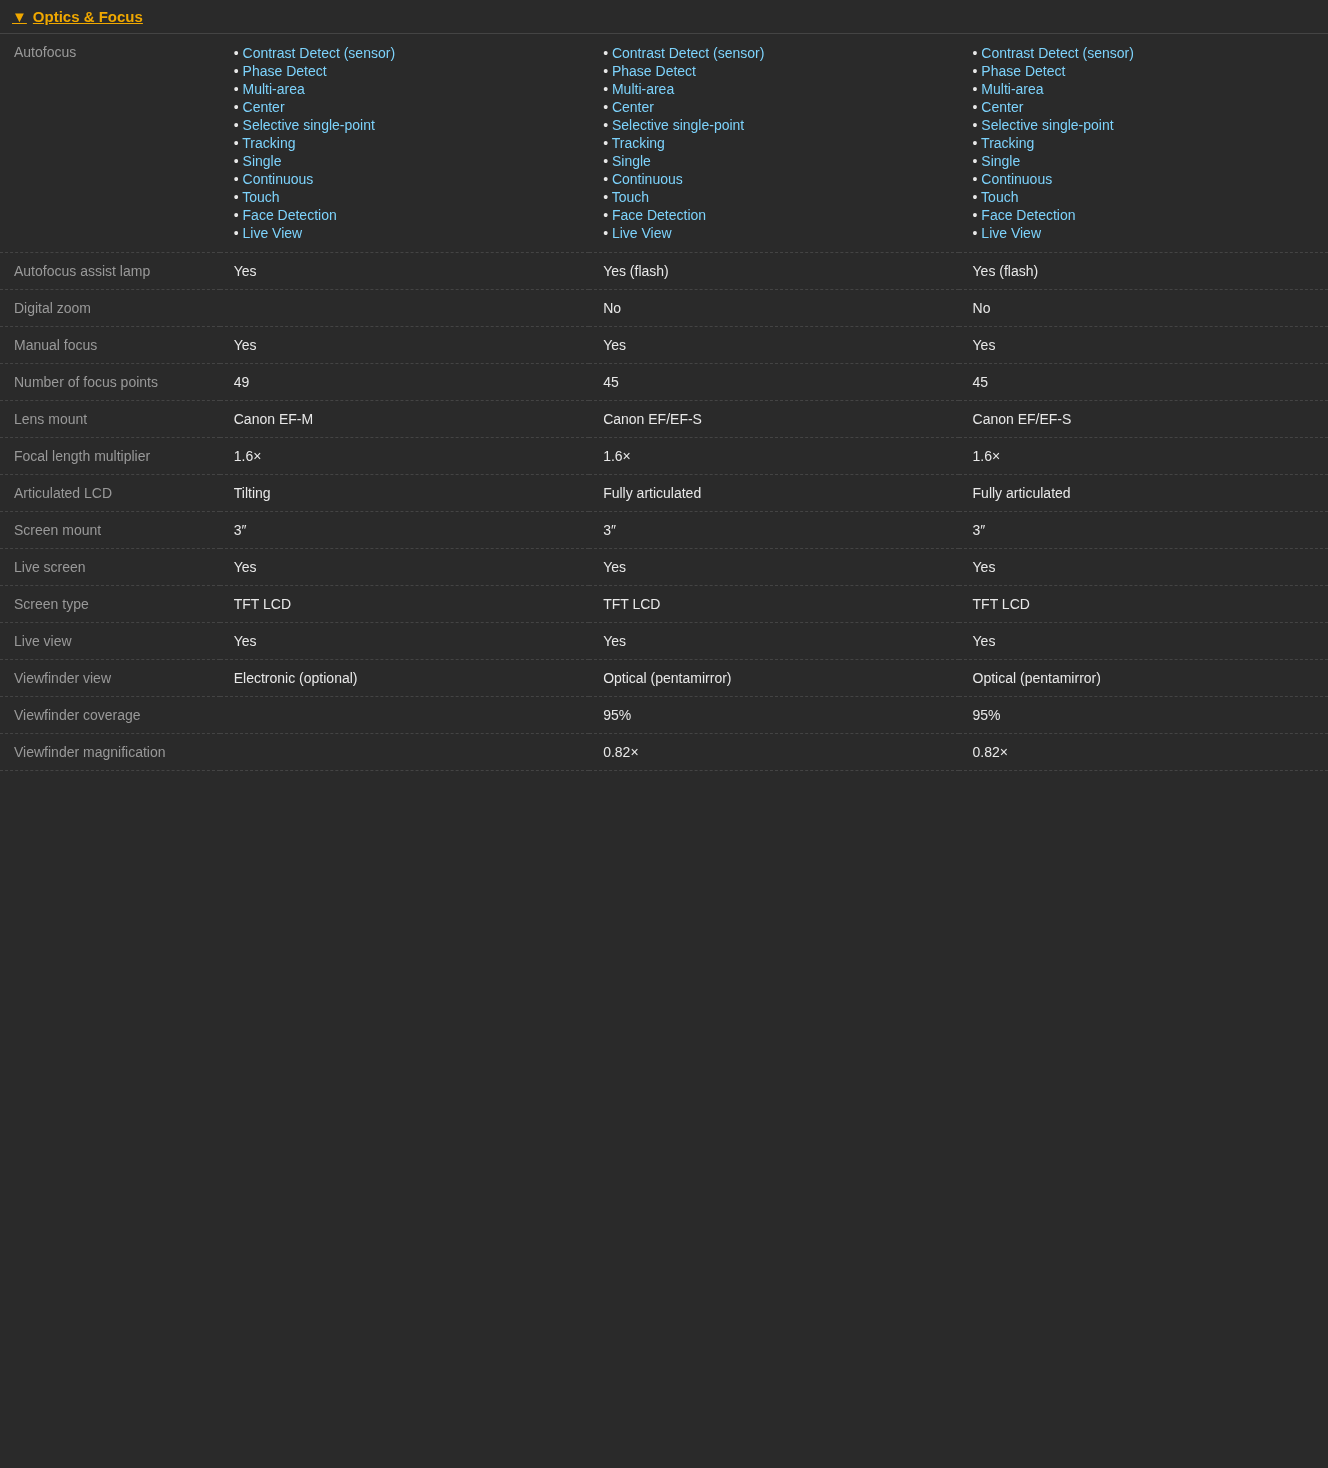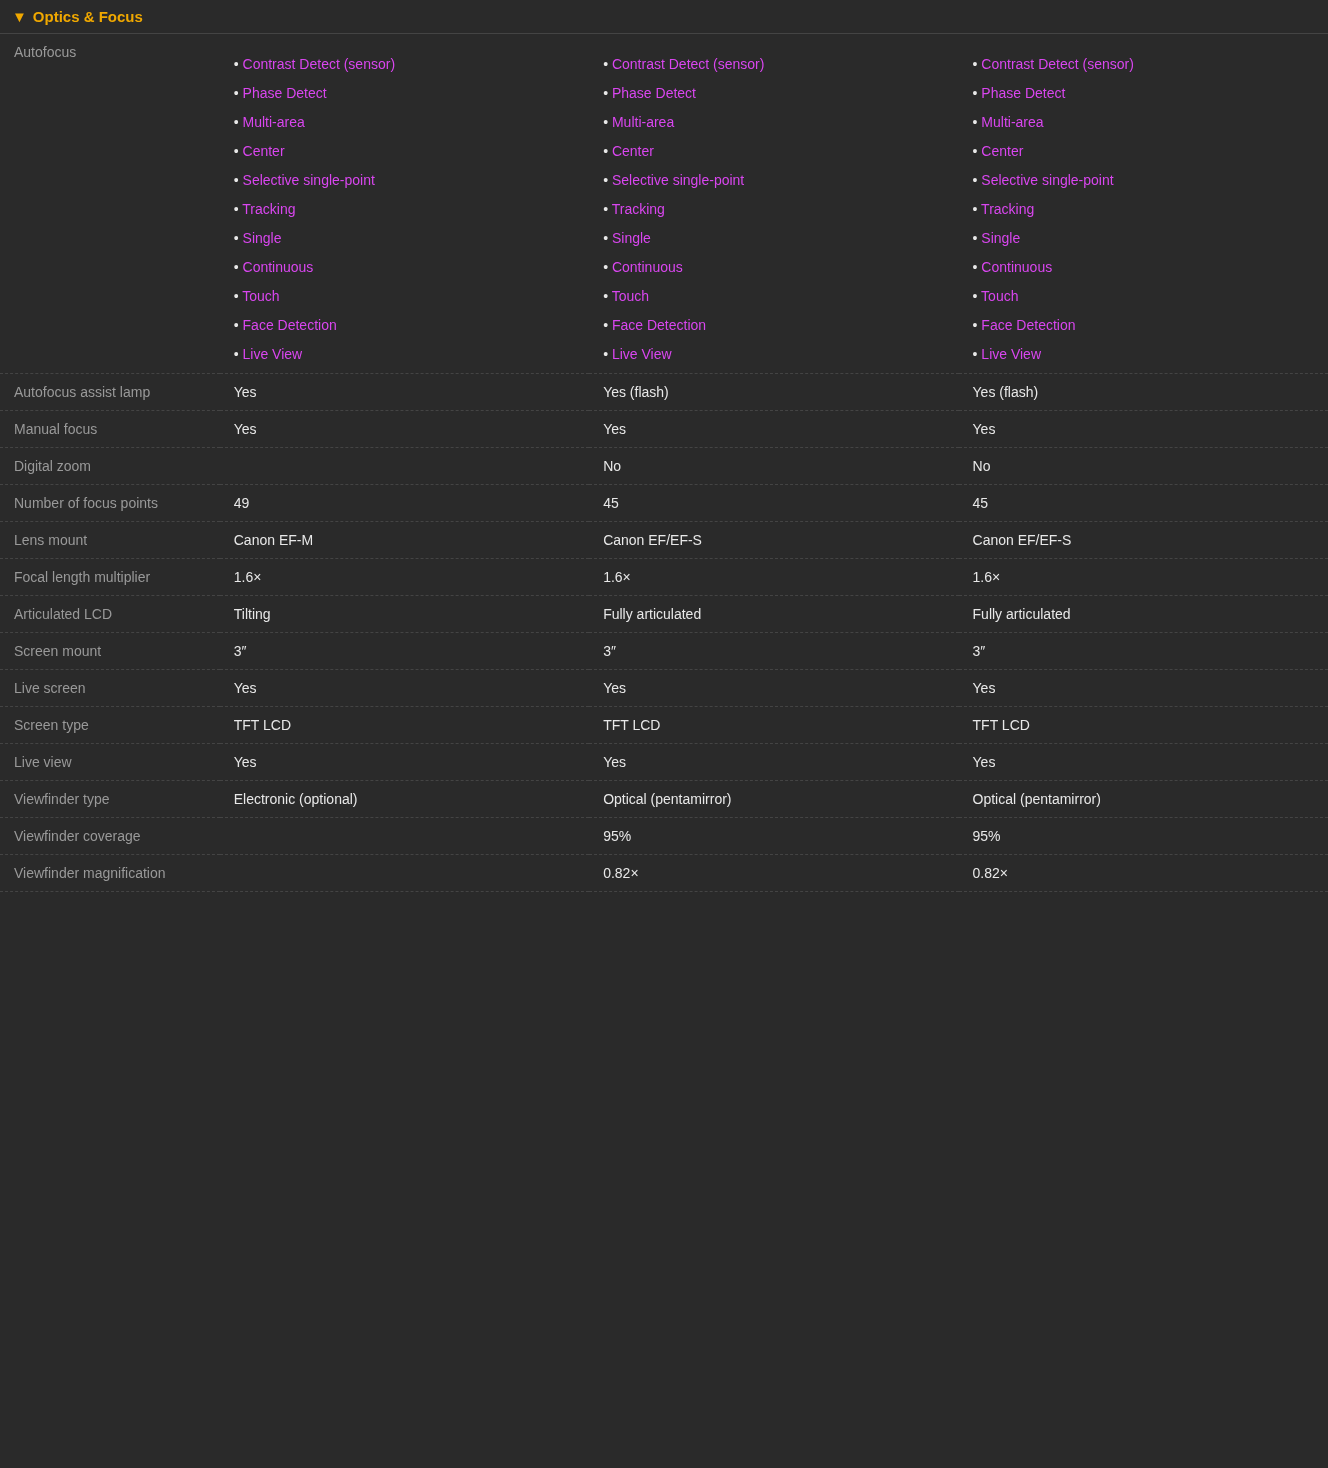--- a/index.html
+++ b/index.html
@@ -13,20 +13,21 @@
       width: 1328px;
       border-collapse: collapse;
     }
     .section-header td {
       background: #2a2a2a;
       padding: 8px 12px;
       font-weight: bold;
       color: #f0a800;
       font-size: 15px;
       border-bottom: 1px solid #444;
+      text-decoration: underline;
     }
     .section-header td .arrow {
       color: #f0a800;
       margin-right: 6px;
     }
     tr.data-row {
       border-bottom: 1px dashed #444;
     }
     tr.data-row td {
       padding: 10px 14px;
@@ -41,23 +42,22 @@
       color: #e8e8e8;
       font-weight: 500;
       width: 370px;
     }
     ul.af-list {
       list-style: none;
       padding: 0;
     }
     ul.af-list li {
       padding: 1px 0;
-      color: #d946ef;
+      color: #7dd3fc;
       font-weight: 500;
-      margin-top: 11px;
     }
     ul.af-list li::before {
       content: "• ";
       color: #e8e8e8;
     }
     .col-label {
       width: 220px;
     }
     .col-val {
       width: 370px;
@@ -119,32 +119,32 @@
           </ul>
         </td>
       </tr>
       <tr class="data-row">
         <td class="col-label">Autofocus assist lamp</td>
         <td class="col-val">Yes</td>
         <td class="col-val">Yes (flash)</td>
         <td class="col-val">Yes (flash)</td>
       </tr>
       <tr class="data-row">
-        <td class="col-label">Manual focus</td>
-        <td class="col-val">Yes</td>
-        <td class="col-val">Yes</td>
-        <td class="col-val">Yes</td>
-      </tr>
-      <tr class="data-row">
         <td class="col-label">Digital zoom</td>
         <td class="col-val"></td>
         <td class="col-val">No</td>
         <td class="col-val">No</td>
       </tr>
       <tr class="data-row">
+        <td class="col-label">Manual focus</td>
+        <td class="col-val">Yes</td>
+        <td class="col-val">Yes</td>
+        <td class="col-val">Yes</td>
+      </tr>
+      <tr class="data-row">
         <td class="col-label">Number of focus points</td>
         <td class="col-val">49</td>
         <td class="col-val">45</td>
         <td class="col-val">45</td>
       </tr>
       <tr class="data-row">
         <td class="col-label">Lens mount</td>
         <td class="col-val">Canon EF-M</td>
         <td class="col-val">Canon EF/EF-S</td>
         <td class="col-val">Canon EF/EF-S</td>
@@ -179,21 +179,21 @@
         <td class="col-val">TFT LCD</td>
         <td class="col-val">TFT LCD</td>
       </tr>
       <tr class="data-row">
         <td class="col-label">Live view</td>
         <td class="col-val">Yes</td>
         <td class="col-val">Yes</td>
         <td class="col-val">Yes</td>
       </tr>
       <tr class="data-row">
-        <td class="col-label">Viewfinder type</td>
+        <td class="col-label">Viewfinder view</td>
         <td class="col-val">Electronic (optional)</td>
         <td class="col-val">Optical (pentamirror)</td>
         <td class="col-val">Optical (pentamirror)</td>
       </tr>
       <tr class="data-row">
         <td class="col-label">Viewfinder coverage</td>
         <td class="col-val"></td>
         <td class="col-val">95%</td>
         <td class="col-val">95%</td>
       </tr>

